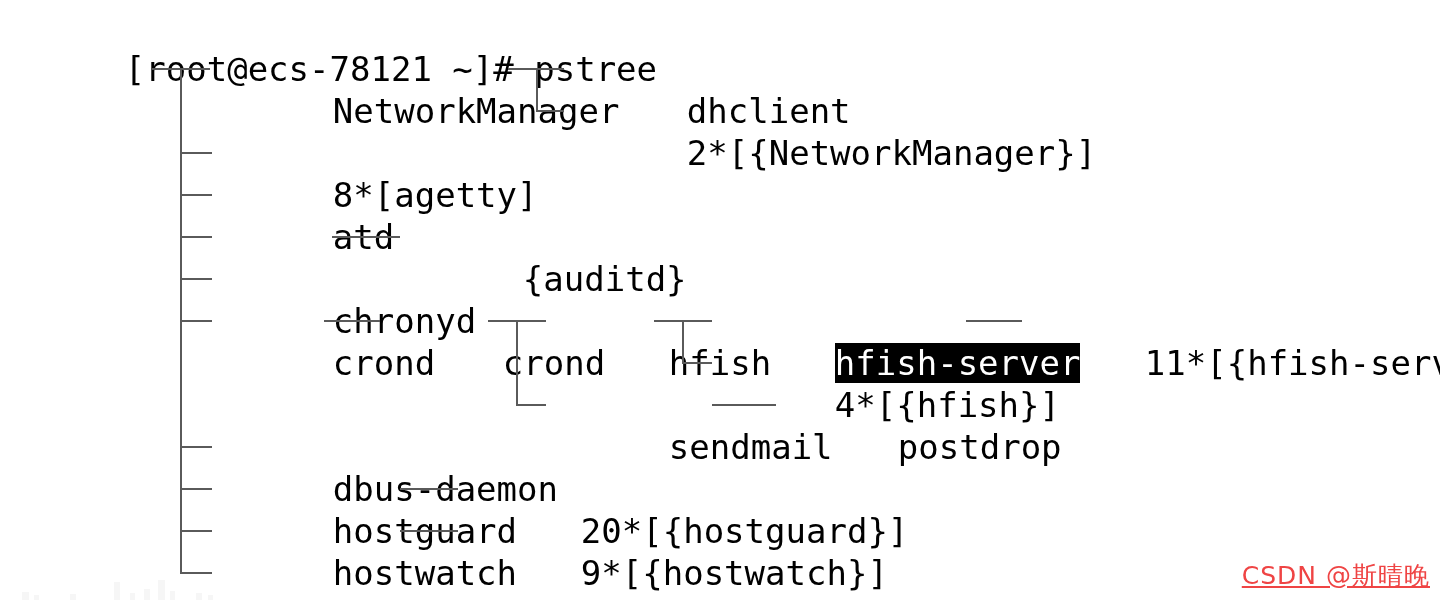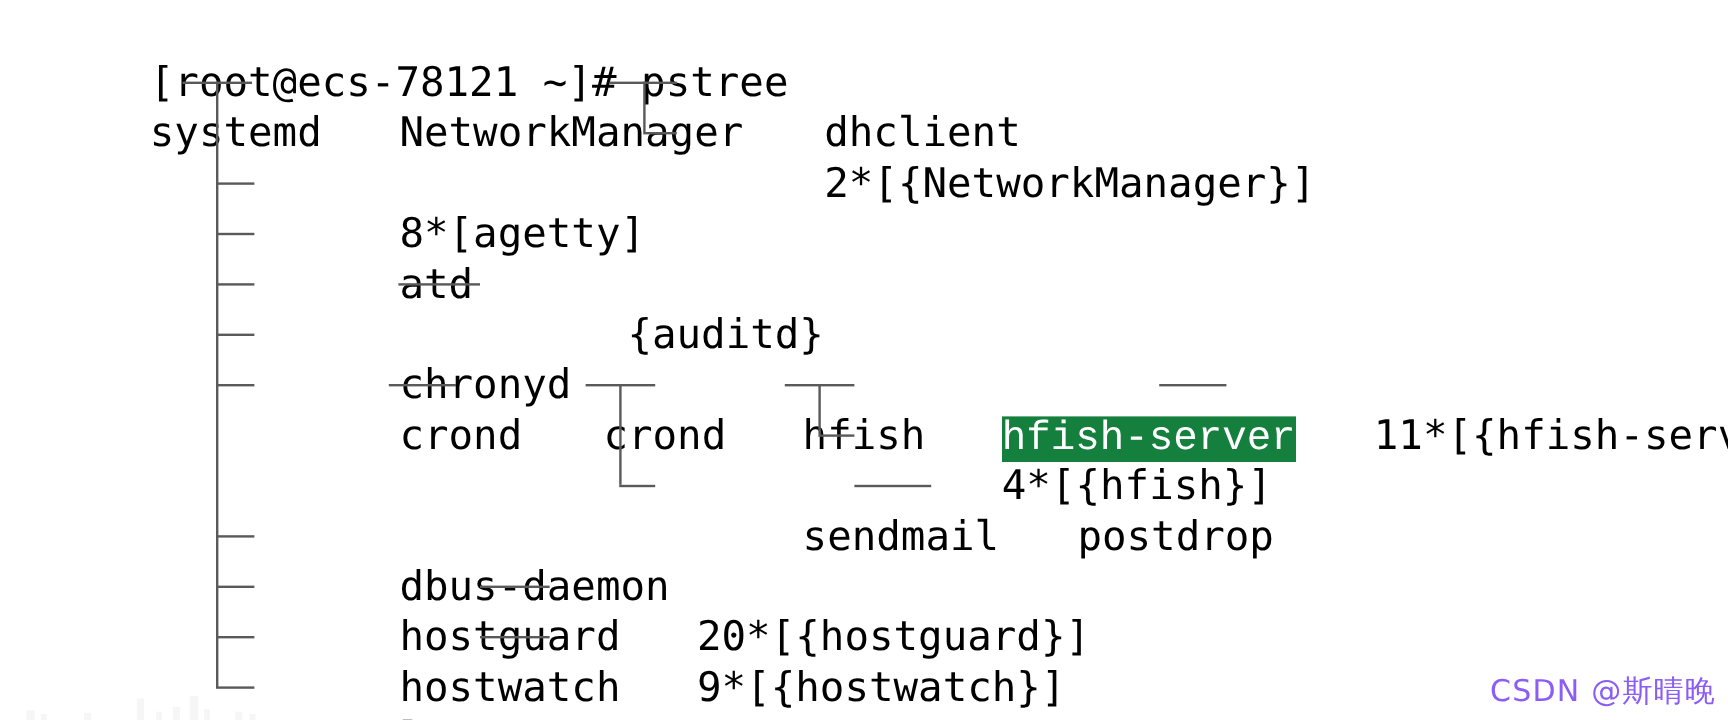--- a/index.html
+++ b/index.html
@@ -38,25 +38,24 @@
   }
   .row .seg { white-space: pre; }
 
   
   .row.clipped {
     overflow: hidden;
   }
 
   
   .sel {
-    background: #15803d;
+    background: #000000;
     color: #ffffff;
     padding: 0 0 0 0;
     box-decoration-break: clone;
-    font-family: Liberation Mono, monospace;
     -webkit-box-decoration-break: clone;
   }
 
   
   .vline {
     position: absolute;
     width: 2px;
     background: #5a5a5a;
   }
   .hline {
@@ -72,23 +71,24 @@
     background: #ffffff;
   }
 
   
   .watermark {
     position: absolute;
     right: 10px;
     bottom: 8px;
     font-family: "DejaVu Sans", "Liberation Sans", sans-serif;
     font-size: 25px;
-    color: #8b5cf6;
+    color: #ef4444;
     letter-spacing: 1px;
     user-select: none;
+    text-decoration: underline;
   }
   
   .ghost {
     position: absolute;
     bottom: 0px;
     left: 18px;
     width: 230px;
     height: 36px;
     opacity: 0.5;
   }
@@ -107,23 +107,20 @@
   <div class="term">
 
     <div class="row clipped" style="top:-34px; height:36px; line-height:42.5px;">
       
     </div>
 
     <div class="row" style="top:5px;">
       <span class="seg">[root@ecs-78121 ~]# pstree</span>
     </div>
 
-    <div class="row" style="top:47px;">
-      <span class="seg">systemd</span>
-    </div>
     <div class="row" style="top:47px; left:210px;">
       <span class="seg">NetworkManager</span>
     </div>
     <div class="row" style="top:47px; left:564px;">
       <span class="seg">dhclient</span>
     </div>
     <div class="row" style="top:89px; left:564px;">
       <span class="seg">2*[{NetworkManager}]</span>
     </div>
 

